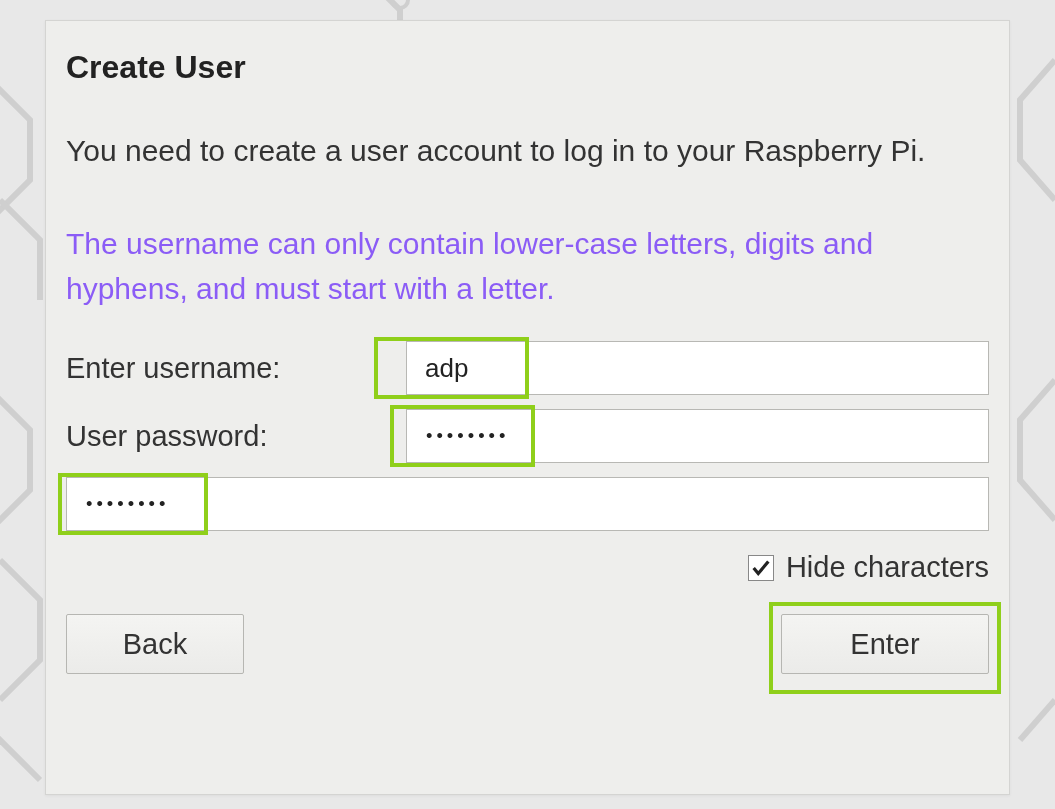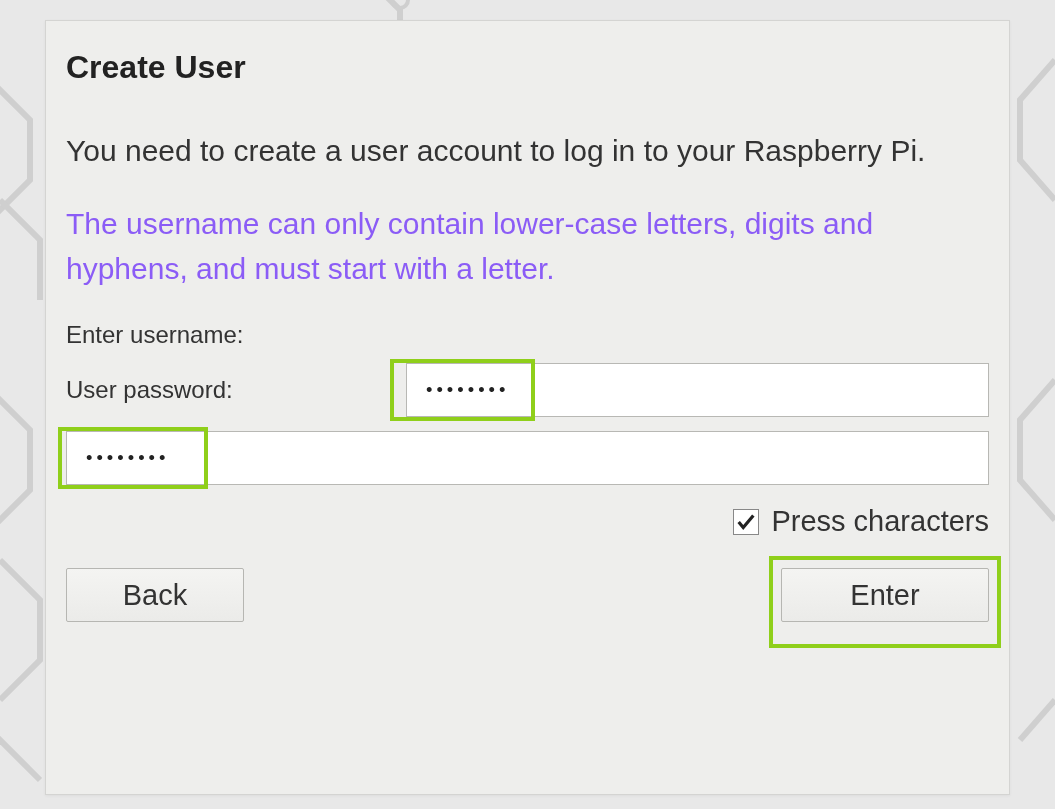--- a/index.html
+++ b/index.html
@@ -42,41 +42,41 @@
     .title {
       font-size: 32px;
       font-weight: 700;
       color: #222;
       margin-bottom: 42px;
     }
     .desc {
       font-size: 30px;
       color: #333;
       line-height: 1.5;
-      margin-bottom: 28px;
+      margin-bottom: 48px;
     }
     .hint {
       font-size: 30px;
       color: #8b5cf6;
       line-height: 1.5;
       margin-bottom: 30px;
     }
     .form {
       display: flex;
       flex-direction: column;
       gap: 14px;
     }
     .form-row {
       display: flex;
       align-items: center;
       gap: 8px;
     }
     .form-label {
       width: 332px;
-      font-size: 24px;
+      font-size: 29px;
       color: #333;
     }
     .input-wrap {
       position: relative;
       flex: 1;
     }
     .input {
       width: 100%;
       height: 54px;
       border: 1px solid #b8b8b4;
@@ -142,21 +142,21 @@
       margin-top: auto;
       margin-bottom: 14px;
     }
     .button-row {
       display: flex;
       justify-content: space-between;
       align-items: center;
     }
     .btn {
       min-width: 178px;
-      height: 54px;
+      height: 60px;
       background: linear-gradient(#f4f4f2, #ebebe9);
       border: 1px solid #b6b6b2;
       font-size: 29px;
       color: #333;
       cursor: pointer;
       font-family: inherit;
       border-radius: 2px;
     }
     .next-wrap {
       position: relative;
@@ -200,20 +200,24 @@
 <div class="dialog">
   <div class="title">Create User</div>
 
   <div class="desc">You need to create a user account to log in to your Raspberry Pi.</div>
 
   <div class="hint">The username can only contain lower-case letters, digits and hyphens, and must start with a letter.</div>
 
   <div class="form">
     <div class="form-row">
       <div class="form-label">Enter username:</div>
+      <div class="input-wrap">
+        <input class="input" type="text" value="adp" style="">
+        <div class="highlight-box hl-username"></div>
+      </div>
     </div>
 
     <div class="form-row">
       <div class="form-label">User password:</div>
       <div class="input-wrap">
         <input class="input pw-dots" type="text" value="••••••••" style="">
         <div class="highlight-box hl-pw"></div>
       </div>
     </div>
 
@@ -224,21 +228,21 @@
       </div>
     </div>
   </div>
 
   <div class="checkbox-row">
     <span class="checkbox">
       <svg viewBox="0 0 24 24">
         <path d="M4 12 L9 18 L20 5" fill="none" stroke="#222" stroke-width="3.5"></path>
       </svg>
     </span>
-    <span class="checkbox-label">Press characters</span>
+    <span class="checkbox-label">Hide characters</span>
   </div>
 
 
   <div class="button-row">
     <button class="btn">Back</button>
     <div class="next-wrap">
       <button class="btn next-btn">Enter</button>
       <div class="highlight-box hl-next"></div>
     </div>
   </div>

